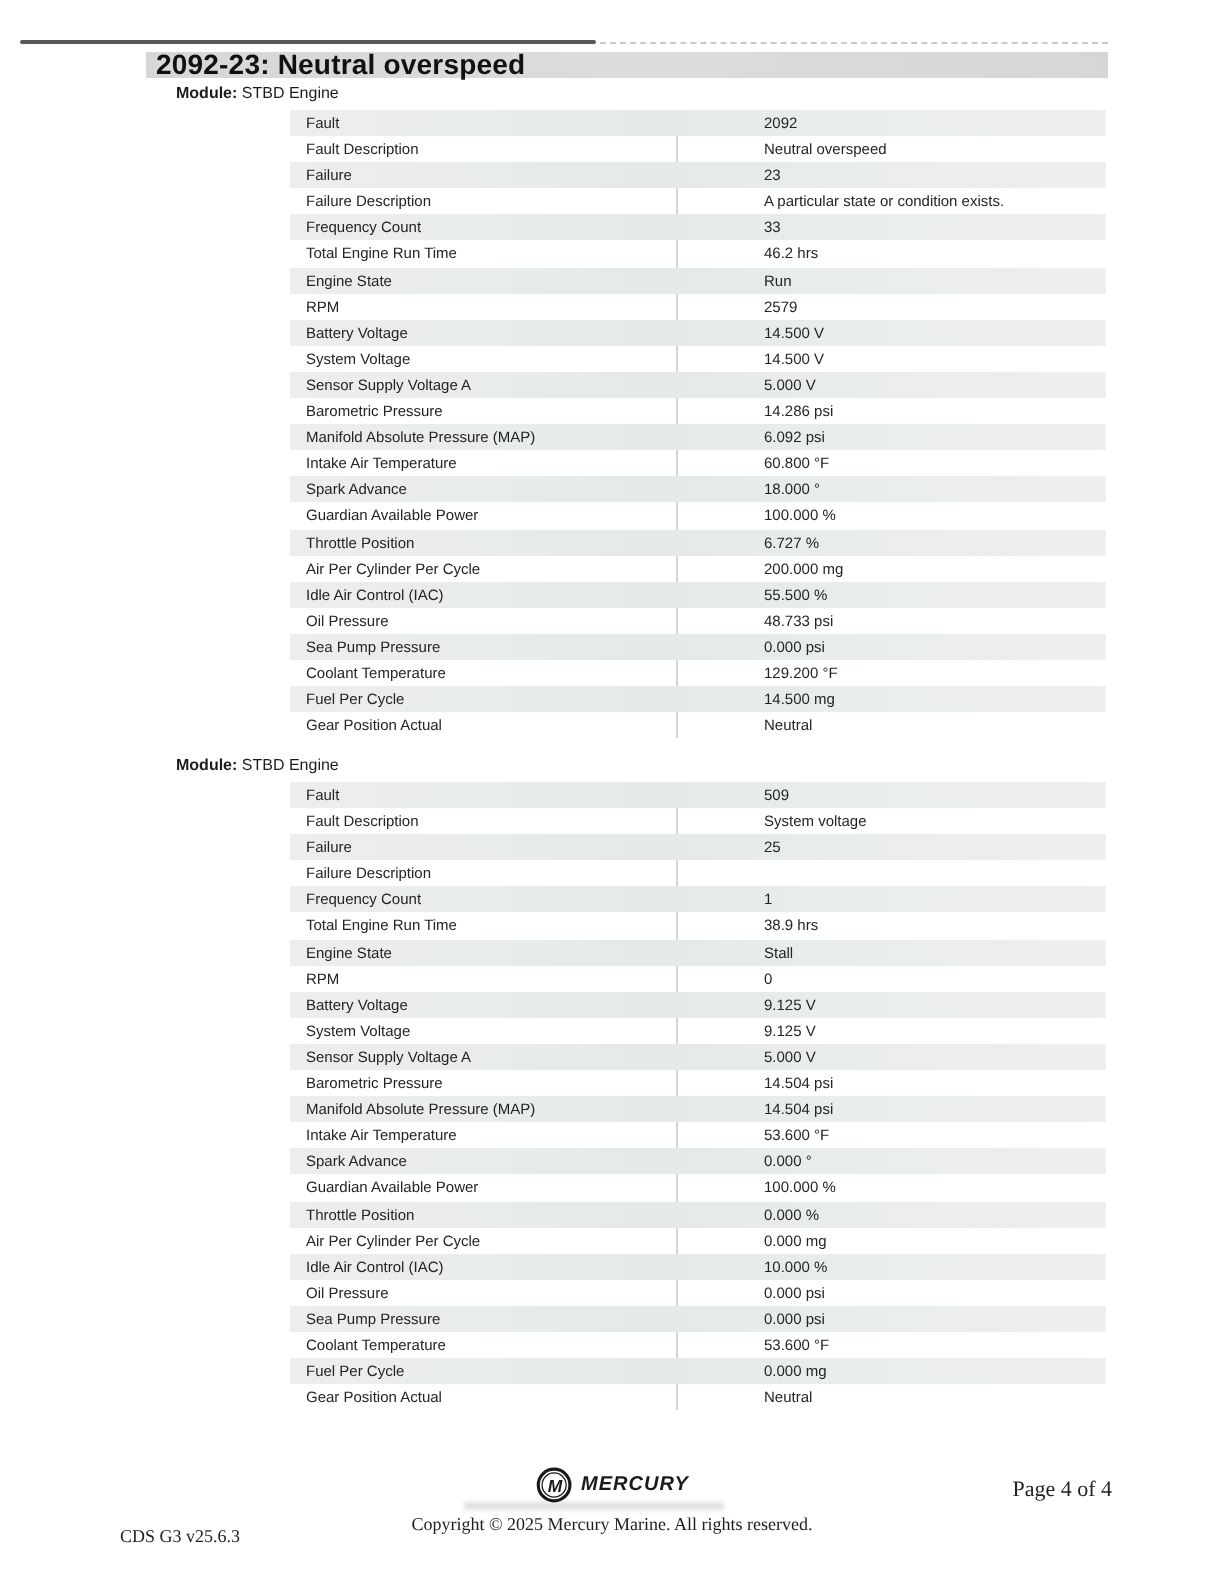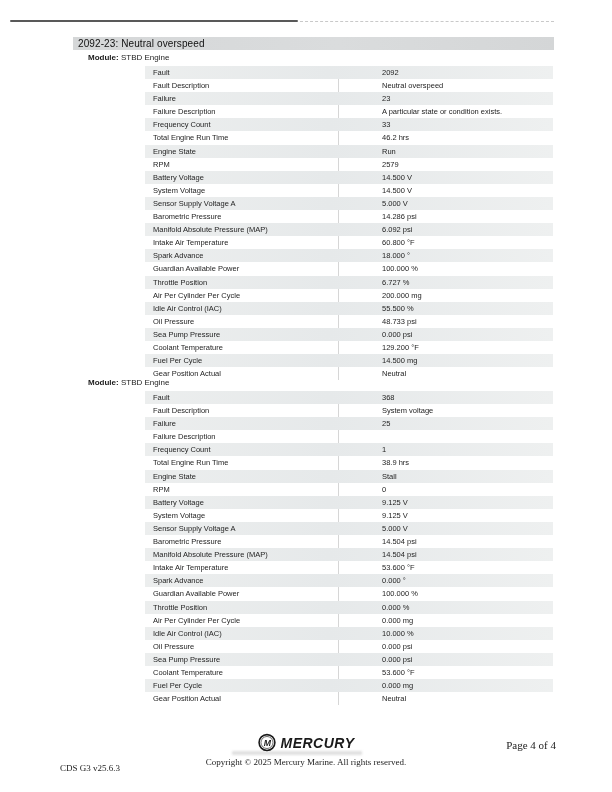--- a/index.html
+++ b/index.html
@@ -24,22 +24,22 @@
     position:absolute;top:751px;left:232px;width:130px;height:4px;
     background:#d9d9d9;filter:blur(1px);opacity:.8;
   }
   
   .fault-section{position:absolute;left:73px;width:481px;}
   .fault-section.s1{top:26px;}
   .fault-section.s2{top:375px;}
   .section-header{
     height:13px;line-height:13px;
     background:linear-gradient(90deg,#d5d7d8,#dadcdd 55%,#d4d6d7);
-    font-size:10px;font-weight:normal;color:#111;
-    padding-left:5px;letter-spacing:.1px;margin-top:11px;
+    font-size:14px;font-weight:bold;color:#111;
+    padding-left:5px;letter-spacing:.1px;
   }
   .module-line{
     height:13px;line-height:13px;margin-top:1px;
     padding-left:15px;font-size:8px;color:#1c1c1c;
   }
   .module-label{font-weight:bold;}
   .rows{
     position:relative;margin-left:32px;width:448px;margin-top:2px;
   }
   .rows::before{ 
@@ -69,21 +69,21 @@
     font-family:"Liberation Serif", serif;font-size:11px;color:#222;
   }
   .brand{
     position:absolute;top:733px;left:50%;transform:translateX(-50%);
     display:flex;align-items:center;gap:4px;
   }
   .brand svg{display:block;}
   .wordmark{
     font-family:"Liberation Sans", sans-serif;
     font-weight:bold;font-style:italic;
-    font-size:14px;letter-spacing:.5px;color:#1a1a1a;
+    font-size:10px;letter-spacing:.5px;color:#1a1a1a;
   }
   .copyright{
     position:absolute;top:757px;left:0;width:100%;text-align:center;
     font-family:"Liberation Serif", serif;font-size:9px;color:#1d1d1d;
   }
 </style>
 </head>
 <body>
 
 <div class="page">
@@ -223,21 +223,21 @@
   </section>
 
   <section class="fault-section s2">
     <div class="module-line">
       <span class="module-label">Module:</span>
       <span class="module-value"> STBD Engine</span>
     </div>
     <div class="rows">
   <div class="row">
     <span class="cell-label">Fault</span>
-    <span class="cell-value">368</span>
+    <span class="cell-value">509</span>
   </div>
 
   <div class="row">
     <span class="cell-label">Fault Description</span>
     <span class="cell-value">System voltage</span>
   </div>
 
   <div class="row">
     <span class="cell-label">Failure</span>
     <span class="cell-value">25</span>

